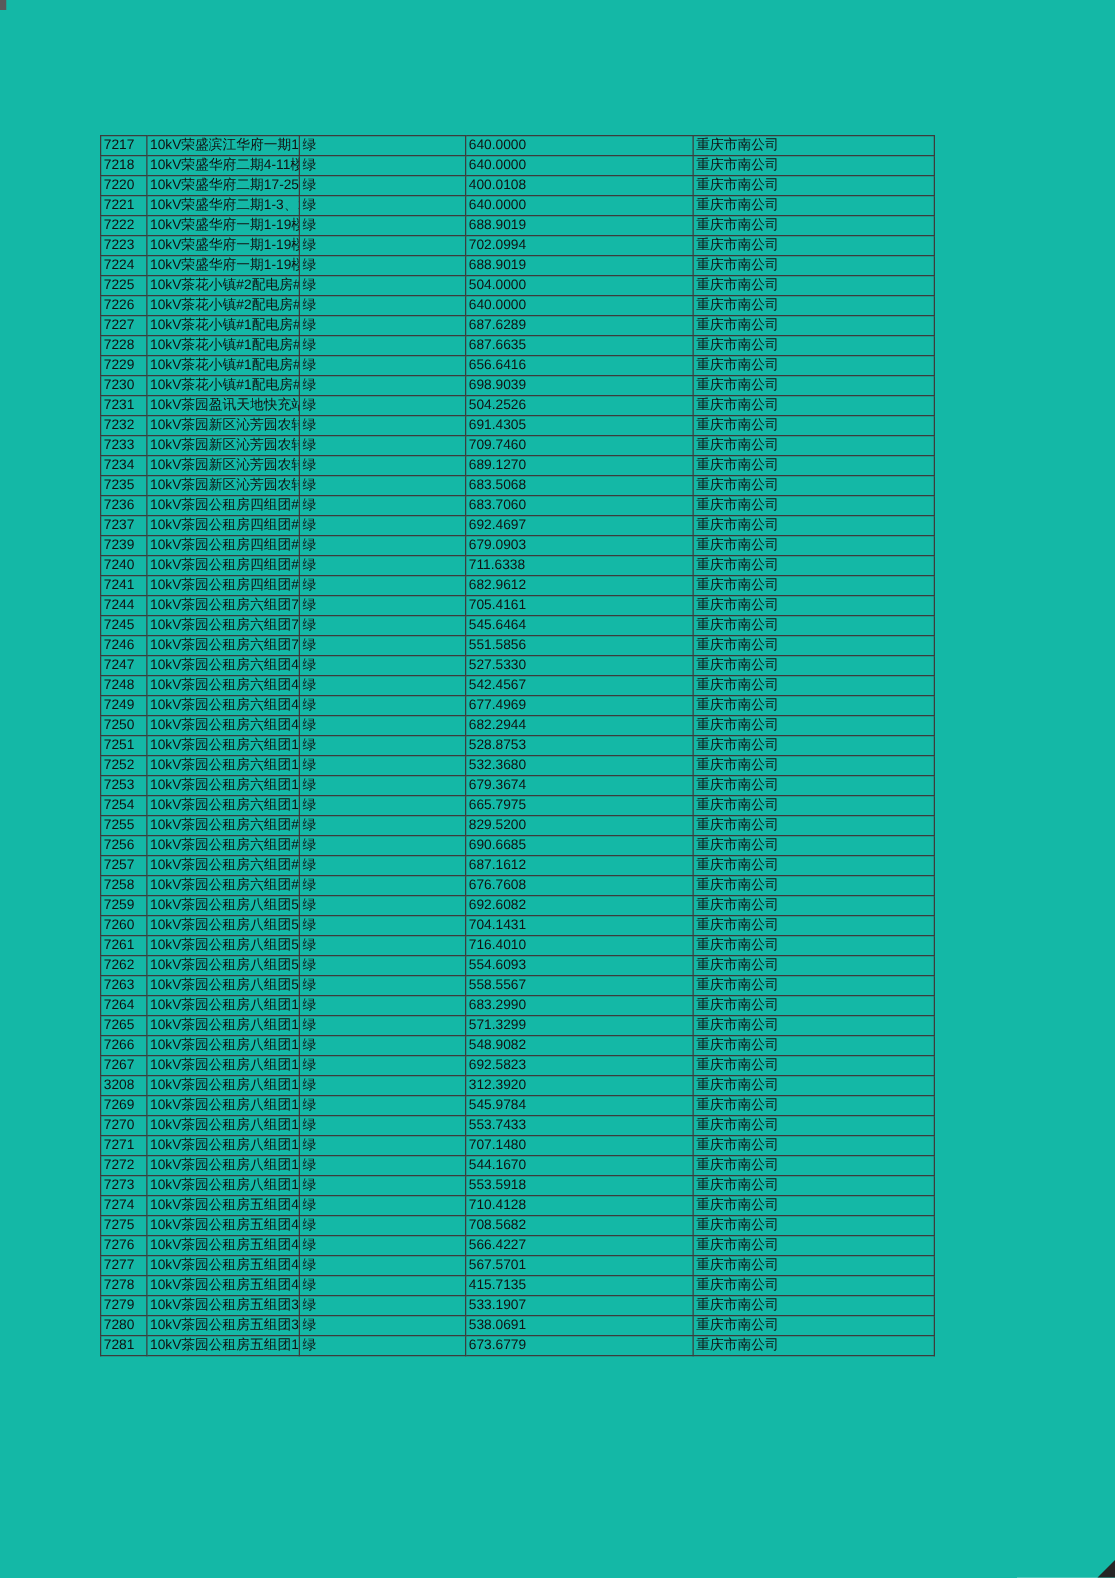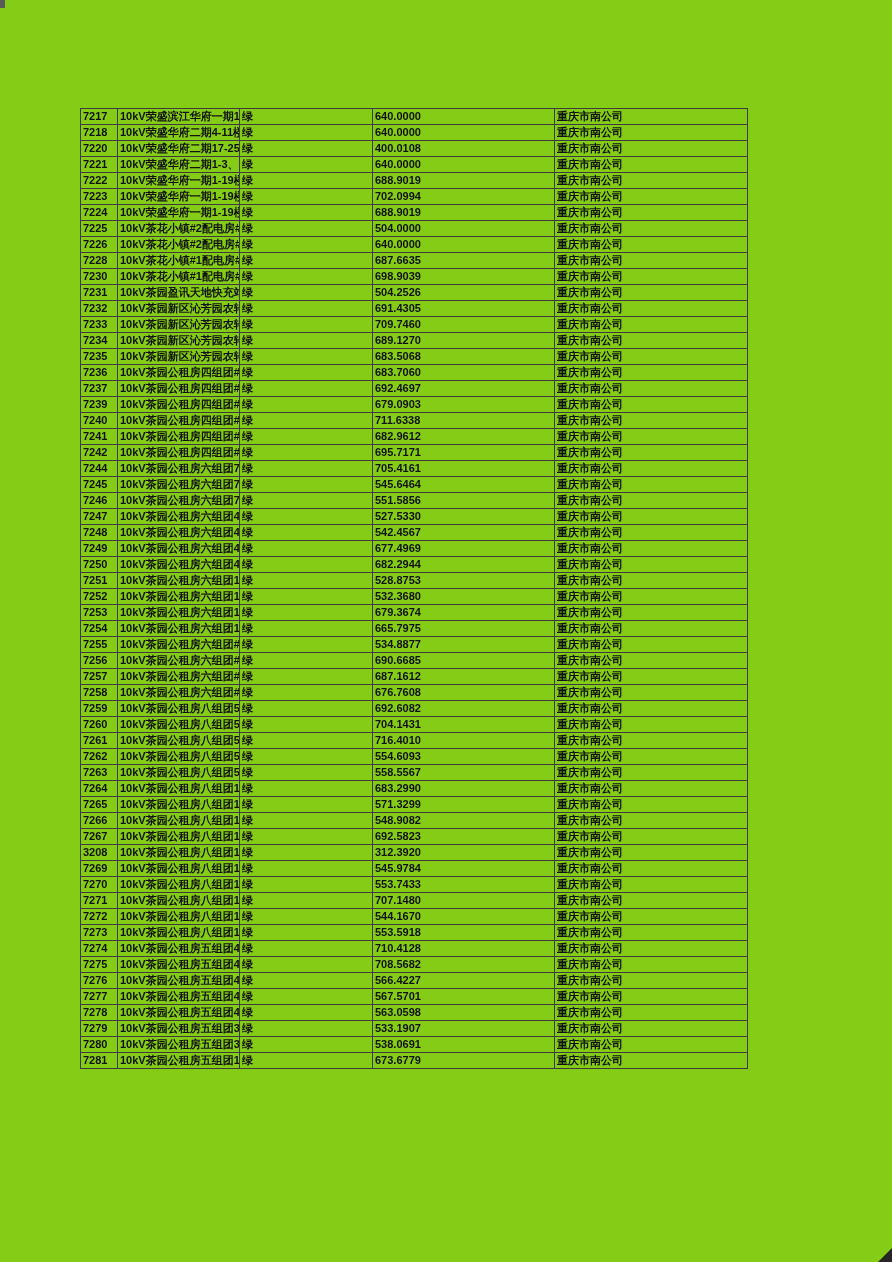--- a/index.html
+++ b/index.html
@@ -3,21 +3,21 @@
 <meta charset="utf-8">
 <style>
   html,body{margin:0;padding:0;}
   body{
     width:892px;height:1262px;
     background:#ffffff;
     position:relative;
     overflow:hidden;
     font-family:"Liberation Sans","DejaVu Sans",sans-serif;
   }
-  .page{position:absolute;inset:0;background:#84cc16;font-weight:bold;}
+  .page{position:absolute;inset:0;background:#14b8a6;}
   table.sheet{
     position:absolute;
     left:80px;top:108px;
     border-collapse:collapse;
     table-layout:fixed;
     width:647px;
   }
   table.sheet td{
     border:1px solid #3c3c3c;
     height:15px;
@@ -111,27 +111,41 @@
           <td class="c4">重庆市南公司</td>
         </tr>
         <tr>
           <td class="c0">7226</td>
           <td class="c1">10kV茶花小镇#2配电房#</td>
           <td class="c2">绿</td>
           <td class="c3">640.0000</td>
           <td class="c4">重庆市南公司</td>
         </tr>
         <tr>
+          <td class="c0">7227</td>
+          <td class="c1">10kV茶花小镇#1配电房#</td>
+          <td class="c2">绿</td>
+          <td class="c3">687.6289</td>
+          <td class="c4">重庆市南公司</td>
+        </tr>
+        <tr>
           <td class="c0">7228</td>
           <td class="c1">10kV茶花小镇#1配电房#</td>
           <td class="c2">绿</td>
           <td class="c3">687.6635</td>
           <td class="c4">重庆市南公司</td>
         </tr>
         <tr>
+          <td class="c0">7229</td>
+          <td class="c1">10kV茶花小镇#1配电房#</td>
+          <td class="c2">绿</td>
+          <td class="c3">656.6416</td>
+          <td class="c4">重庆市南公司</td>
+        </tr>
+        <tr>
           <td class="c0">7230</td>
           <td class="c1">10kV茶花小镇#1配电房#</td>
           <td class="c2">绿</td>
           <td class="c3">698.9039</td>
           <td class="c4">重庆市南公司</td>
         </tr>
         <tr>
           <td class="c0">7231</td>
           <td class="c1">10kV茶园盈讯天地快充站</td>
           <td class="c2">绿</td>
@@ -195,27 +209,20 @@
           <td class="c4">重庆市南公司</td>
         </tr>
         <tr>
           <td class="c0">7241</td>
           <td class="c1">10kV茶园公租房四组团#</td>
           <td class="c2">绿</td>
           <td class="c3">682.9612</td>
           <td class="c4">重庆市南公司</td>
         </tr>
         <tr>
-          <td class="c0">7242</td>
-          <td class="c1">10kV茶园公租房四组团#</td>
-          <td class="c2">绿</td>
-          <td class="c3">695.7171</td>
-          <td class="c4">重庆市南公司</td>
-        </tr>
-        <tr>
           <td class="c0">7244</td>
           <td class="c1">10kV茶园公租房六组团7.</td>
           <td class="c2">绿</td>
           <td class="c3">705.4161</td>
           <td class="c4">重庆市南公司</td>
         </tr>
         <tr>
           <td class="c0">7245</td>
           <td class="c1">10kV茶园公租房六组团7.</td>
           <td class="c2">绿</td>
@@ -282,21 +289,21 @@
           <td class="c0">7254</td>
           <td class="c1">10kV茶园公租房六组团1-</td>
           <td class="c2">绿</td>
           <td class="c3">665.7975</td>
           <td class="c4">重庆市南公司</td>
         </tr>
         <tr>
           <td class="c0">7255</td>
           <td class="c1">10kV茶园公租房六组团#9</td>
           <td class="c2">绿</td>
-          <td class="c3">534.8877</td>
+          <td class="c3">829.5200</td>
           <td class="c4">重庆市南公司</td>
         </tr>
         <tr>
           <td class="c0">7256</td>
           <td class="c1">10kV茶园公租房六组团#9</td>
           <td class="c2">绿</td>
           <td class="c3">690.6685</td>
           <td class="c4">重庆市南公司</td>
         </tr>
         <tr>
@@ -443,21 +450,21 @@
           <td class="c0">7277</td>
           <td class="c1">10kV茶园公租房五组团4.</td>
           <td class="c2">绿</td>
           <td class="c3">567.5701</td>
           <td class="c4">重庆市南公司</td>
         </tr>
         <tr>
           <td class="c0">7278</td>
           <td class="c1">10kV茶园公租房五组团4.</td>
           <td class="c2">绿</td>
-          <td class="c3">563.0598</td>
+          <td class="c3">415.7135</td>
           <td class="c4">重庆市南公司</td>
         </tr>
         <tr>
           <td class="c0">7279</td>
           <td class="c1">10kV茶园公租房五组团36</td>
           <td class="c2">绿</td>
           <td class="c3">533.1907</td>
           <td class="c4">重庆市南公司</td>
         </tr>
         <tr>

